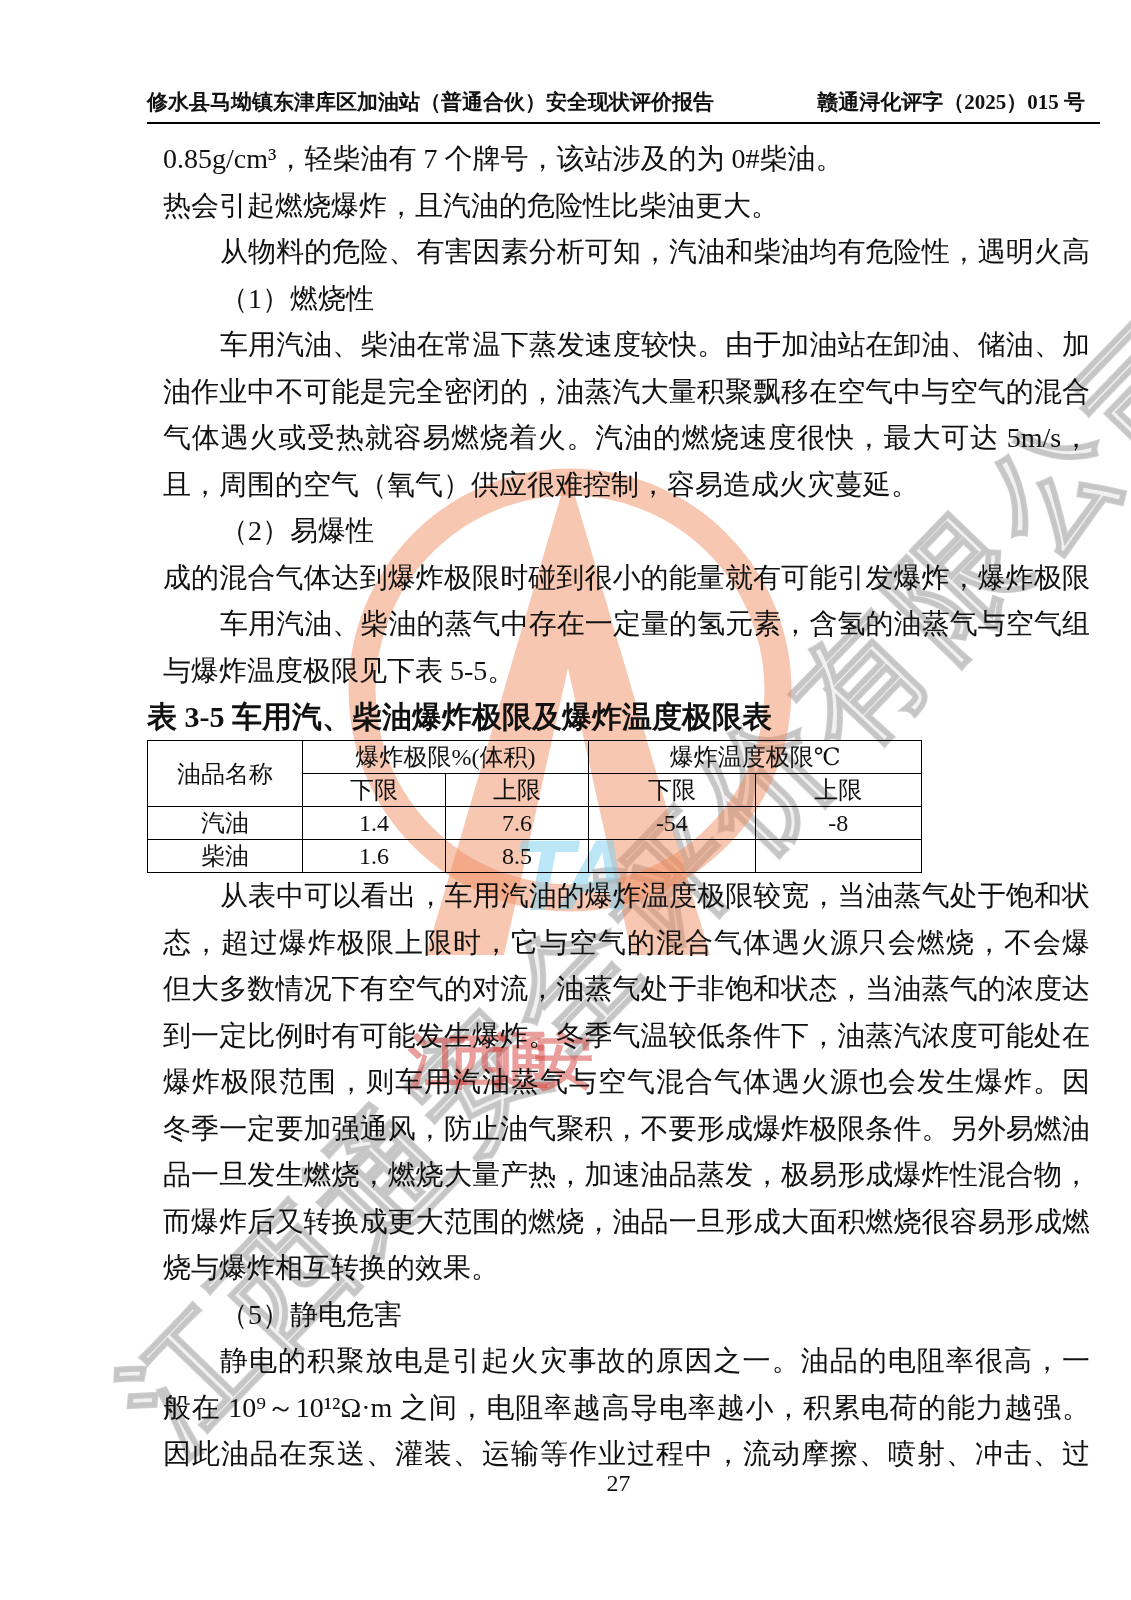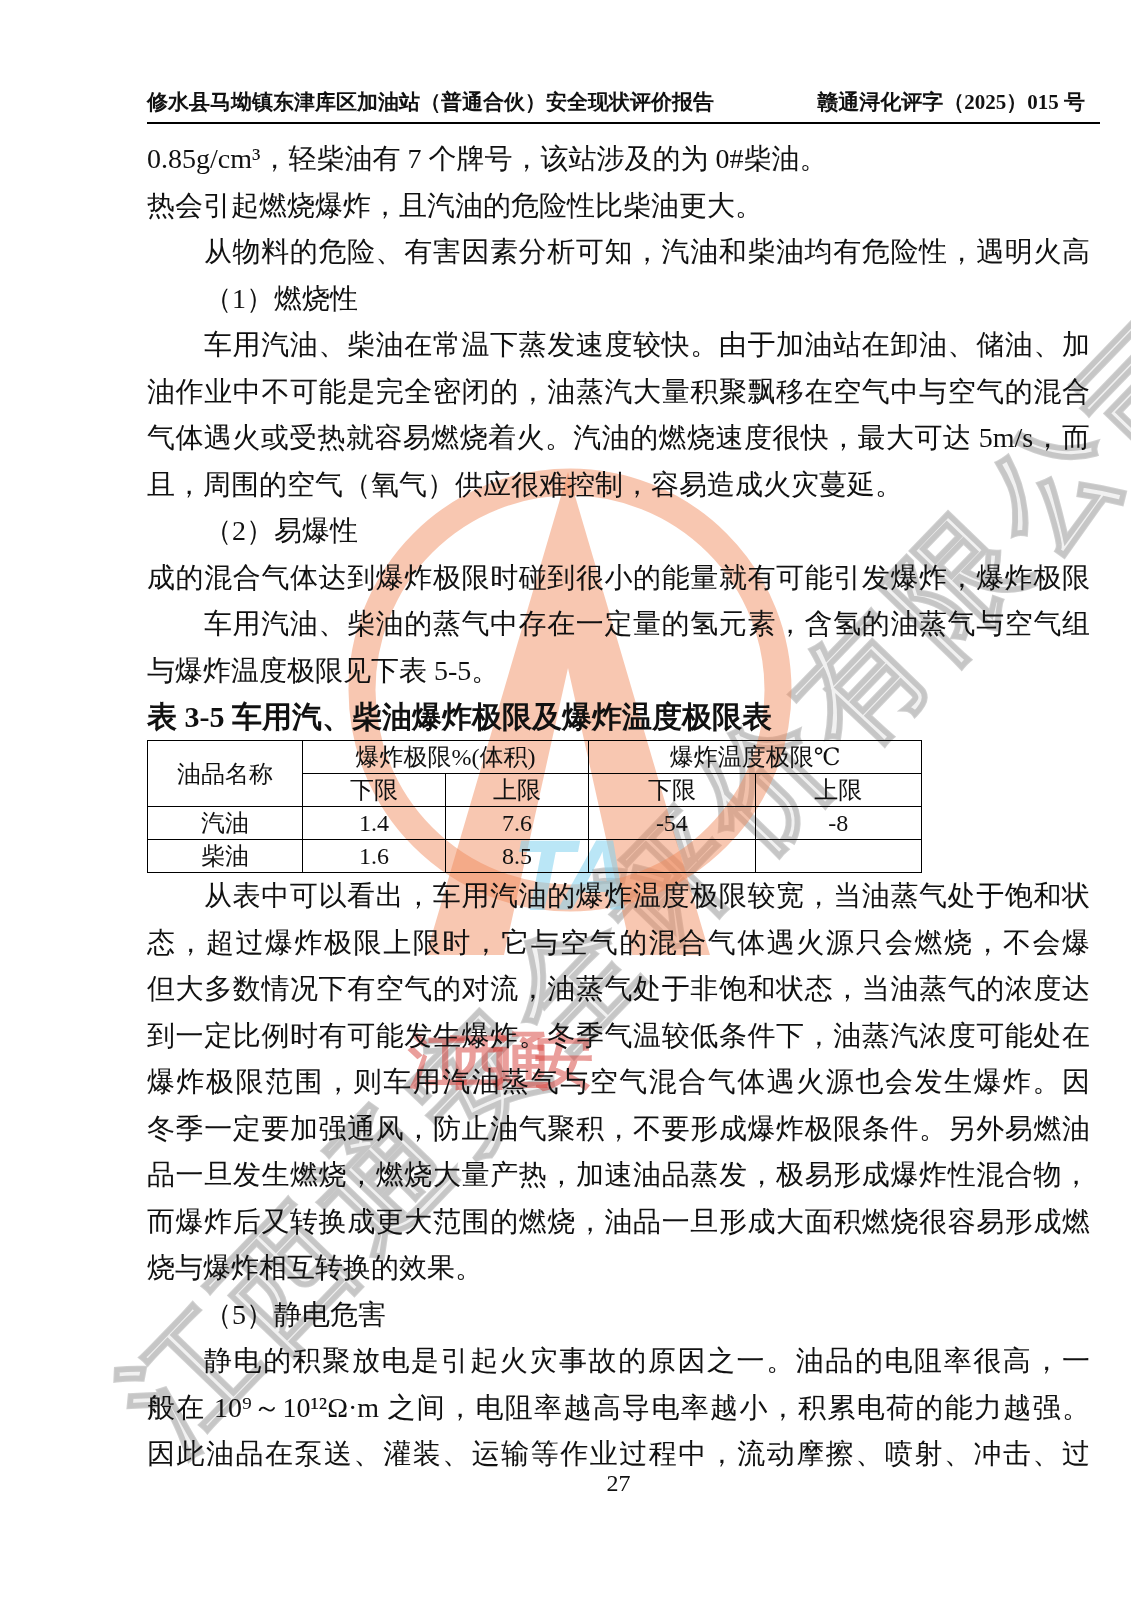--- a/index.html
+++ b/index.html
@@ -8,21 +8,21 @@
     background:#ffffff;overflow:hidden;
     font-family:"Liberation Serif","DejaVu Serif",serif;color:#111;
   }
   
   .hdr{position:absolute;top:88px;font-size:21px;font-weight:bold;z-index:2;white-space:nowrap;}
   .hdr-l{left:147px;}
   .hdr-r{right:46px;}
   .hdr-rule{position:absolute;left:147px;top:122px;width:953px;height:2px;background:#000;z-index:2;}
   
   .flow{position:absolute;left:147px;top:136px;width:943px;z-index:2;}
-  .ln{height:46.5px;line-height:46.5px;font-size:28px;overflow:hidden;}
+  .ln{height:46.5px;line-height:46.5px;font-size:28px;overflow:hidden;margin-left:16px;}
   .ln.ind{text-indent:57px;}
   .ln.j{text-align:justify;text-align-last:justify;}
   
   .tbl-title{height:46px;line-height:46px;text-align:left;font-weight:bold;font-size:30px;white-space:nowrap;}
   table.limits{border-collapse:collapse;table-layout:fixed;width:775px;border-radius:28px;}
   table.limits th,table.limits td{
     border:1.5px solid #000;font-size:24px;font-weight:normal;
     text-align:center;vertical-align:middle;height:29px;padding:0;
   }
   

